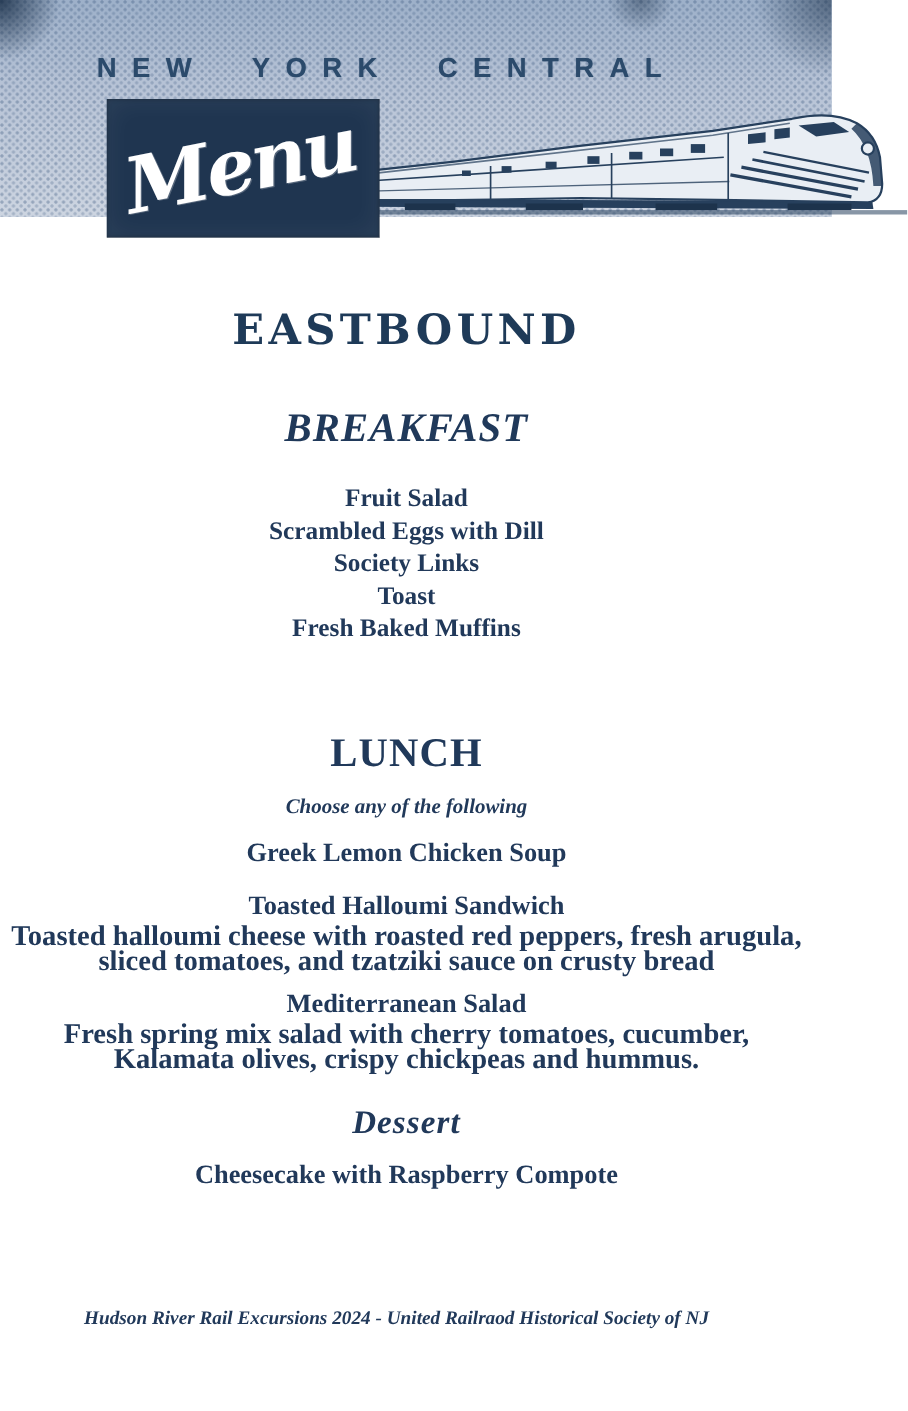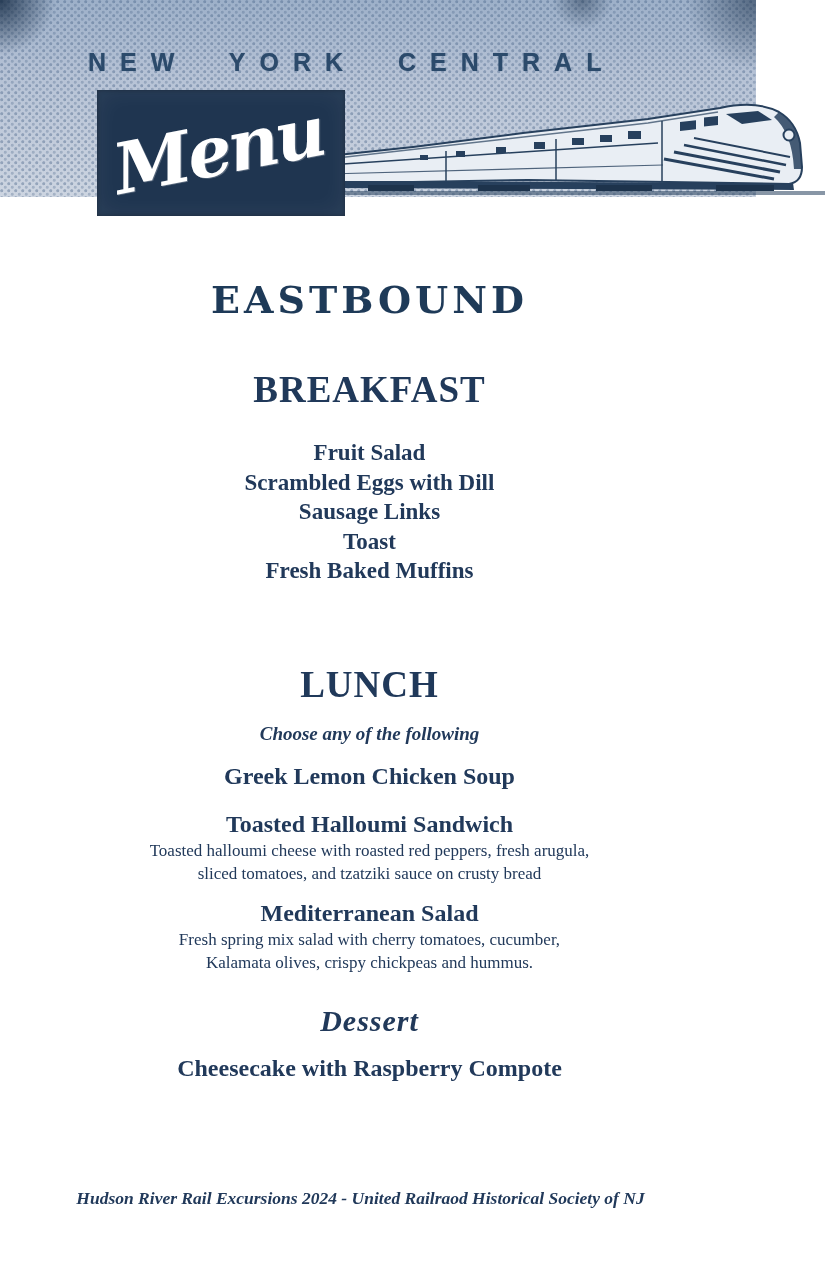--- a/index.html
+++ b/index.html
@@ -49,34 +49,34 @@
   .content { position:absolute; left:0; top:197px; width:739px; text-align:center; }
 
   .route-title {
     margin-top:80px; font-family:"DejaVu Serif", serif; font-weight:bold;
     font-size:38px; line-height:46px; letter-spacing:4px; color:#1e3a58;
   }
   .section-heading {
     font-family:"Liberation Serif", serif; font-weight:bold;
     font-size:37px; line-height:45px; letter-spacing:1px; color:#20395a;
   }
-  .mt-breakfast { margin-top:44px; }
+  .mt-breakfast { margin-top:44px;font-style:italic; }
   .mt-lunch     { margin-top:76px; }
   .plain-items  { margin-top:26px; list-style:none; }
   .plain-items li { font-size:23px; line-height:29.5px; font-weight:bold; }
   .section-note {
     margin-top:15px; font-size:19px; line-height:24px;
     font-style:italic; font-weight:bold;
   }
   .item-name   { font-size:24px; line-height:30px; font-weight:bold; }
   .mt-item-a { margin-top:15px; }
   .mt-item-b { margin-top:18px; }
   .mt-item-c { margin-top:12px; }
   .item-desc {
-    font-size:17px; line-height:23.5px; font-weight:normal;
+    font-size:26px; line-height:23.5px; font-weight:bold;
     white-space:pre-line;
   }
   .dessert-heading {
     margin-top:27px; font-size:30px; line-height:38px;
     font-style:italic; font-weight:bold; letter-spacing:1px;
   }
   .mt-dessert-1 { margin-top:11px; }
   .mt-dessert-2 { margin-top:13px; }
 
   .footer {
@@ -138,21 +138,21 @@
   </svg>
 </div>
 
 <div class="content">
   <div class="route-title">EASTBOUND</div>
 
   <div class="section-heading mt-breakfast">BREAKFAST</div>
   <ul class="plain-items">
     <li>Fruit Salad</li>
     <li>Scrambled Eggs with Dill</li>
-    <li>Sausage Links</li>
+    <li>Society Links</li>
     <li>Toast</li>
     <li>Fresh Baked Muffins</li>
   </ul>
 
   <div class="section-heading mt-lunch">LUNCH</div>
   <div class="section-note">Choose any of the following</div>
 
   <div class="item-name mt-item-a">Greek Lemon Chicken Soup</div>
 
   <div class="item-name mt-item-b">Toasted Halloumi Sandwich</div>

